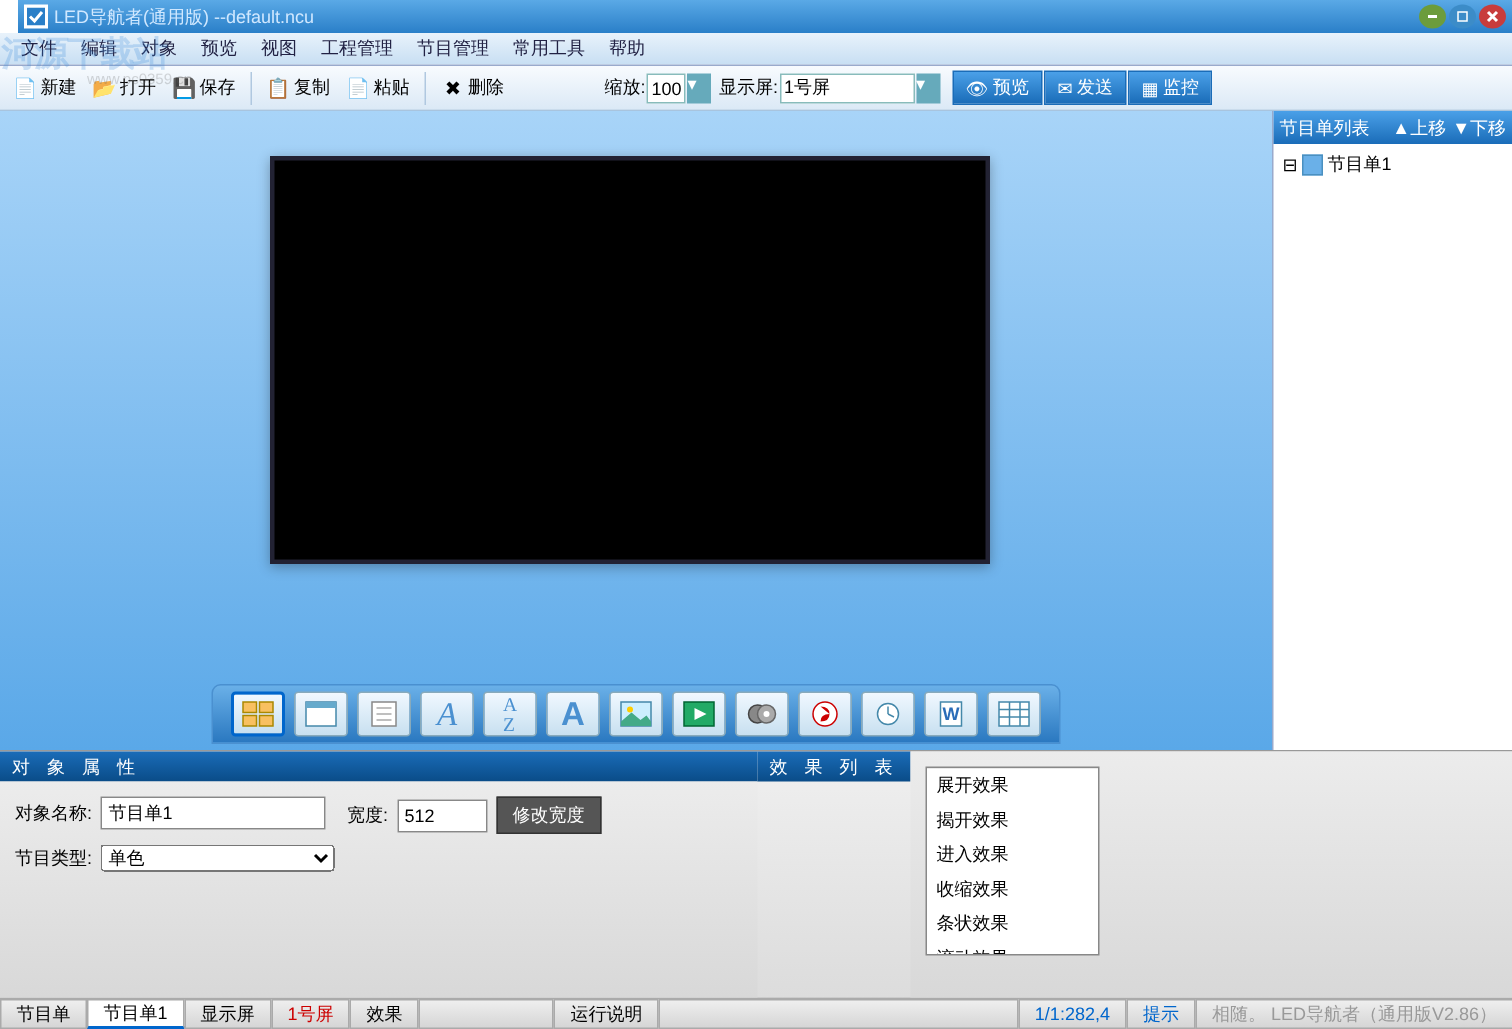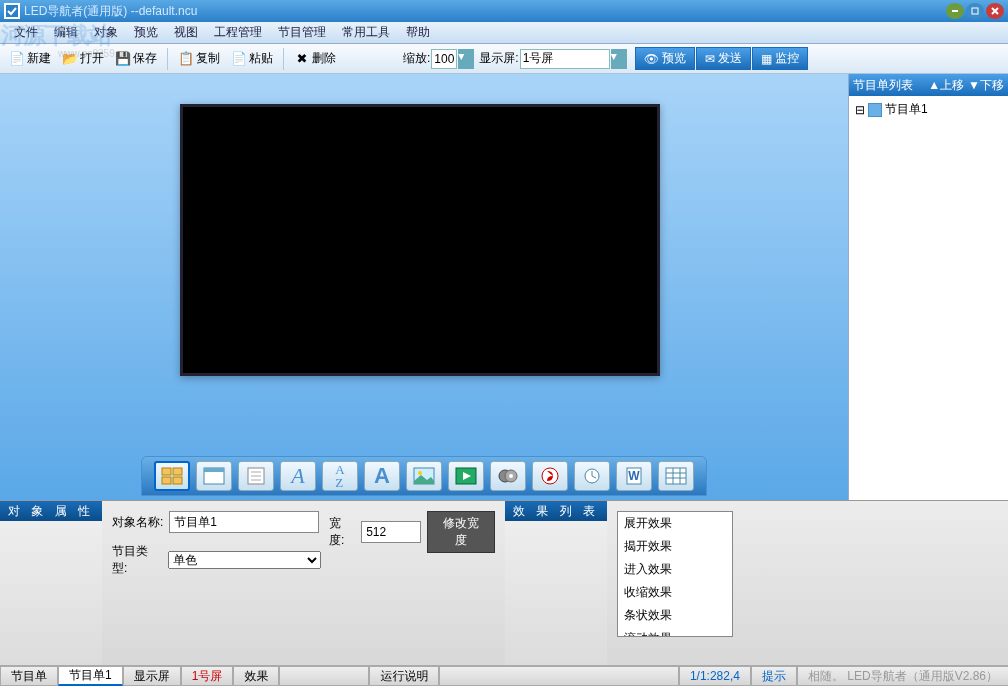--- a/index.html
+++ b/index.html
@@ -1,18 +1,18 @@
 <!DOCTYPE html>
 <html><head>
 <meta charset="utf-8">
 <style>
 * { box-sizing: border-box; margin: 0; padding: 0; font-family: "SimSun", "Microsoft YaHei", sans-serif; font-size: 12px; }
 body { width: 1008px; height: 686px; overflow: hidden; background: #fff; position: relative; }
 
-.titlebar { height: 22px; background: linear-gradient(#5aa9e6, #2a7fc8); display: flex; align-items: center; padding: 0 4px; color: #fff; }
+.titlebar { height: 22px; background: linear-gradient(#5aa9e6, #2a7fc8); display: flex; align-items: center; padding: 0 4px; color: #fff; margin-left: 12px; }
 .titlebar .app-icon { width: 16px; height: 16px; background: #fff; margin-right: 4px; display: flex; align-items: center; justify-content: center; }
 .titlebar .title-text { flex: 1; color: #d0e8ff; }
 .titlebar .win-btns { display: flex; gap: 2px; }
 .titlebar .win-btn { width: 18px; height: 16px; border-radius: 50%; display: flex; align-items: center; justify-content: center; }
 .win-min { background: #6c9c3c; } .win-max { background: #3c8cc8; } .win-close { background: #c83c3c; }
 
 .menubar { height: 22px; background: linear-gradient(#e8f2fb, #c8dff3); display: flex; align-items: center; padding: 0 6px; border-bottom: 1px solid #9ac; }
 .menu-item { padding: 2px 8px; color: #224; cursor: pointer; }
 
 .toolbar { height: 30px; background: linear-gradient(#f8fbfe, #dbe9f6); display: flex; align-items: center; padding: 0 4px; border-bottom: 1px solid #a8c4de; gap: 1px; }
@@ -34,21 +34,21 @@
 
 .sidepanel { width: 160px; background: #fff; border-left: 1px solid #9ac; display: flex; flex-direction: column; }
 .sidepanel-hdr { height: 22px; background: linear-gradient(#4aa0e8, #1a6cb8); color: #fff; display: flex; align-items: center; padding: 0 4px; font-size: 12px; }
 .sidepanel-hdr .upd { margin-left: auto; font-size: 11px; display: flex; gap: 4px; text-align: right; }
 .tree { padding: 4px; }
 .tree-item { display: flex; align-items: center; gap: 3px; padding: 1px 2px; cursor: pointer; }
 .tree-ico { width: 14px; height: 14px; background: #6ab0e8; border: 1px solid #4a90c0; }
 
 .props { height: 165px; display: flex; background: linear-gradient(#f0f0f0, #dcdcdc); border-top: 1px solid #999; }
 .props-hdr { height: 20px; background: linear-gradient(#1a6cb8, #0a4c88); color: #fff; padding: 2px 8px; letter-spacing: 4px; }
-.props-left { width: 505px; display: flex; flex-direction: row; }
+.props-left { width: 505px; display: flex; flex-direction: column; }
 .props-right { flex: 1; display: flex; flex-direction: row; }
 .props-body { flex: 1; padding: 10px; background: linear-gradient(#ececec, #d8d8d8); display: flex; gap: 8px; }
 .pcol { display: flex; flex-direction: column; gap: 10px; }
 .prow { display: flex; align-items: center; gap: 6px; }
 .prow label { width: auto; }
 .prow input { height: 22px; border: 1px solid #888; padding: 0 4px; background: #fff; }
 .prow .wname { width: 150px; } .prow .wnum { width: 60px; }
 .mbtn { background: #555; color: #fff; border: 1px solid #333; padding: 3px 10px; cursor: pointer; }
 .effects-list { width: 116px; height: 126px; background: #fff; border: 1px solid #888; overflow-y: scroll; }
 .effects-list div { padding: 3px 6px; cursor: pointer; }

